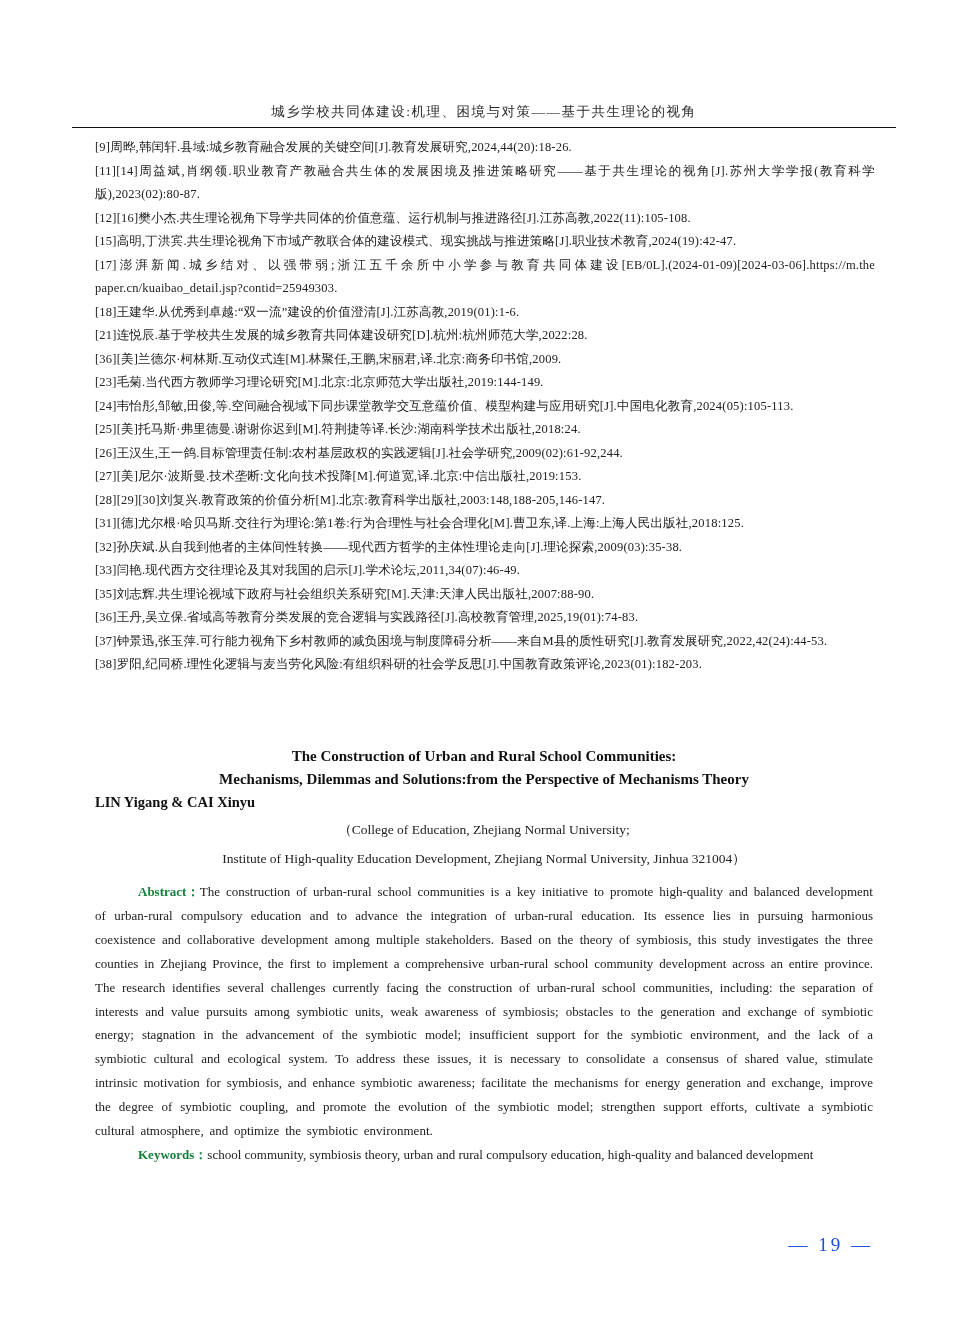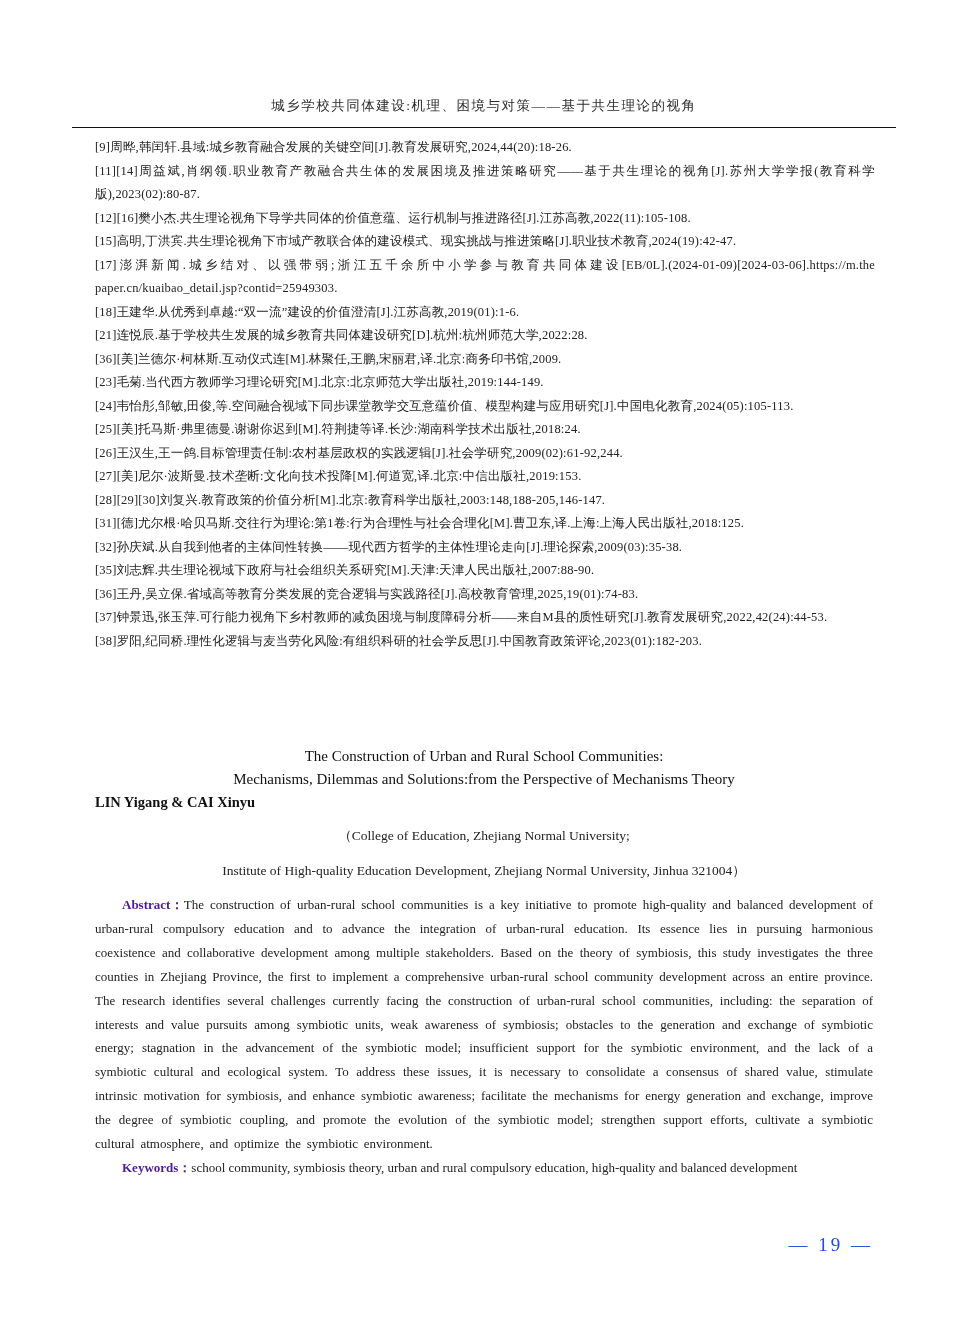--- a/index.html
+++ b/index.html
@@ -10,21 +10,21 @@
   body {
     width: 968px;
     height: 1320px;
     position: relative;
     font-family: "Liberation Serif", "DejaVu Serif", serif;
     color: #1f1f1f;
     overflow: hidden;
   }
   .running-head {
     position: absolute;
-    top: 97px;
+    top: 103px;
     left: 0;
     right: 0;
     text-align: center;
     font-size: 13.5px;
     letter-spacing: 1.5px;
     color: #2b2b2b;
   }
   .head-rule {
     position: absolute;
     top: 127px;
@@ -49,60 +49,61 @@
     color: #222;
   }
   .en-section {
     position: absolute;
     top: 745px;
     left: 95px;
     width: 778px;
   }
   .en-title {
     text-align: center;
-    font-weight: normal;
+    font-weight: bold;
     font-size: 15px;
     line-height: 23px;
     margin: 0;
     color: #111;
   }
   .en-authors {
     text-align: left;
     font-weight: bold;
     font-size: 14.5px;
     line-height: 23px;
     margin: 0;
     color: #111;
   }
   .en-affil {
     text-align: center;
     font-size: 13.5px;
     line-height: 24.5px;
-    margin: 10px;
+    margin: 4px;
     color: #222;
   }
   .abstract {
     margin: 9px 0 0 0;
     font-size: 13px;
     line-height: 23.9px;
     text-align: justify;
     text-indent: 27px;
     word-spacing: 2.5px;
     color: #222;
   }
   .keywords {
     margin: 0;
     font-size: 13px;
     line-height: 23.9px;
     text-indent: 27px;
     color: #222;
   }
   .abstract b, .keywords b {
     font-weight: bold;
-    color: #4c1d95;
+    color: #15803d;
+    margin-left: 16px;
   }
   .page-number {
     position: absolute;
     top: 1234px;
     right: 95px;
     font-size: 19px;
     letter-spacing: 3px;
     color: #1d4ed8;
   }
 </style>
@@ -122,20 +123,21 @@
   <p class="ref">[21]连悦辰.基于学校共生发展的城乡教育共同体建设研究[D].杭州:杭州师范大学,2022:28.</p>
   <p class="ref">[36][美]兰德尔·柯林斯.互动仪式连[M].林聚任,王鹏,宋丽君,译.北京:商务印书馆,2009.</p>
   <p class="ref">[23]毛菊.当代西方教师学习理论研究[M].北京:北京师范大学出版社,2019:144-149.</p>
   <p class="ref">[24]韦怡彤,邹敏,田俊,等.空间融合视域下同步课堂教学交互意蕴价值、模型构建与应用研究[J].中国电化教育,2024(05):105-113.</p>
   <p class="ref">[25][美]托马斯·弗里德曼.谢谢你迟到[M].符荆捷等译.长沙:湖南科学技术出版社,2018:24.</p>
   <p class="ref">[26]王汉生,王一鸽.目标管理责任制:农村基层政权的实践逻辑[J].社会学研究,2009(02):61-92,244.</p>
   <p class="ref">[27][美]尼尔·波斯曼.技术垄断:文化向技术投降[M].何道宽,译.北京:中信出版社,2019:153.</p>
   <p class="ref">[28][29][30]刘复兴.教育政策的价值分析[M].北京:教育科学出版社,2003:148,188-205,146-147.</p>
   <p class="ref">[31][德]尤尔根·哈贝马斯.交往行为理论:第1卷:行为合理性与社会合理化[M].曹卫东,译.上海:上海人民出版社,2018:125.</p>
   <p class="ref">[32]孙庆斌.从自我到他者的主体间性转换——现代西方哲学的主体性理论走向[J].理论探索,2009(03):35-38.</p>
+  <p class="ref">[33]闫艳.现代西方交往理论及其对我国的启示[J].学术论坛,2011,34(07):46-49.</p>
   <p class="ref">[35]刘志辉.共生理论视域下政府与社会组织关系研究[M].天津:天津人民出版社,2007:88-90.</p>
   <p class="ref">[36]王丹,吴立保.省域高等教育分类发展的竞合逻辑与实践路径[J].高校教育管理,2025,19(01):74-83.</p>
   <p class="ref">[37]钟景迅,张玉萍.可行能力视角下乡村教师的减负困境与制度障碍分析——来自M县的质性研究[J].教育发展研究,2022,42(24):44-53.</p>
   <p class="ref">[38]罗阳,纪同桥.理性化逻辑与麦当劳化风险:有组织科研的社会学反思[J].中国教育政策评论,2023(01):182-203.</p>
 </div>
 
 <div class="en-section">
   <p class="en-title">The Construction of Urban and Rural School Communities:</p>
   <p class="en-title">Mechanisms, Dilemmas and Solutions:from the Perspective of Mechanisms Theory</p>
   <p class="en-authors">LIN Yigang &amp; CAI Xinyu</p>

